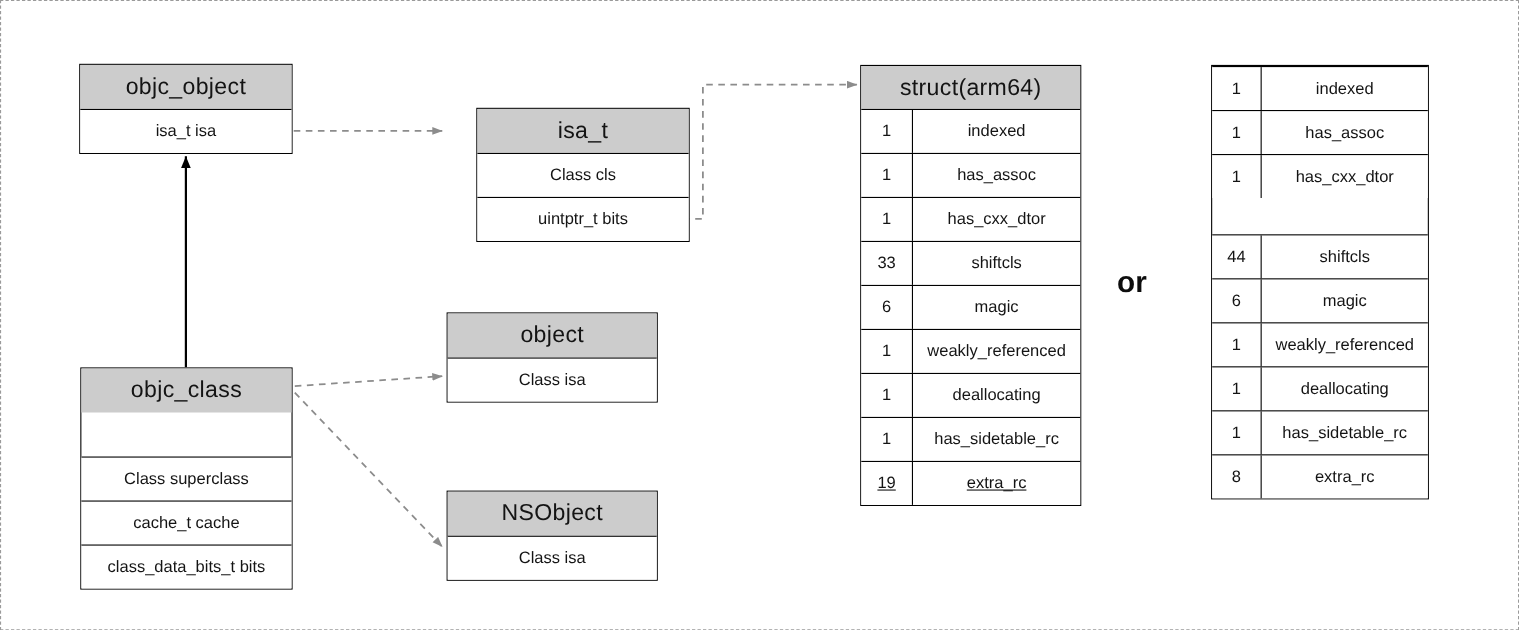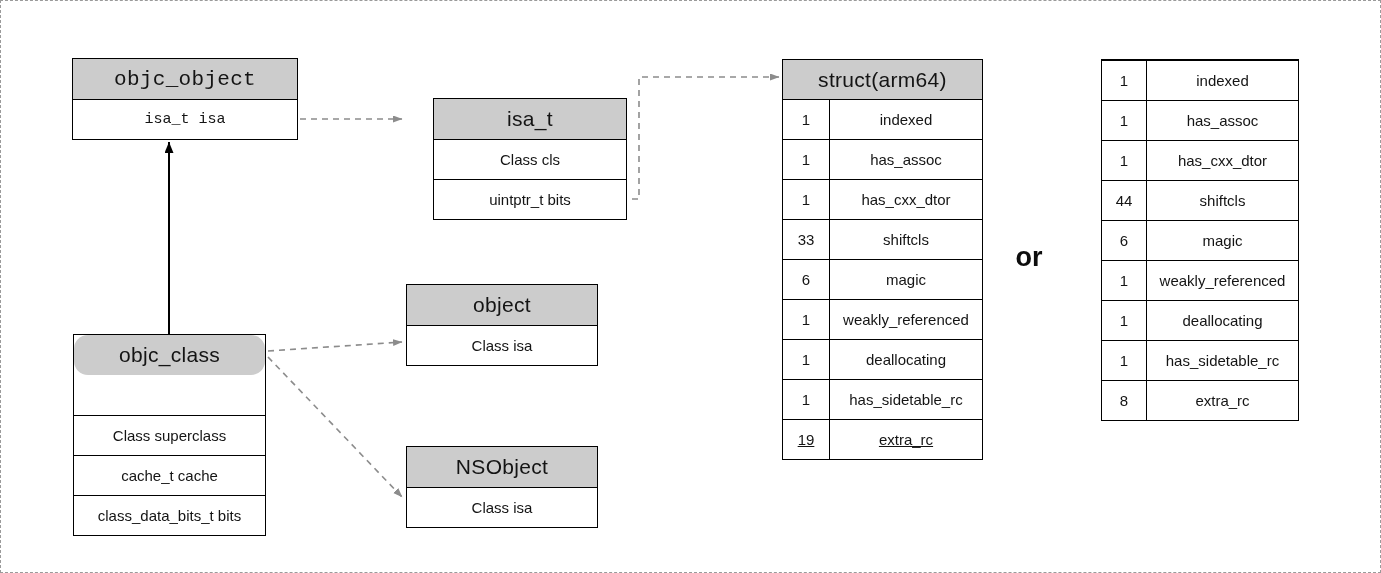--- a/index.html
+++ b/index.html
@@ -87,26 +87,26 @@
       </marker>
     </defs>
   <polyline points="168,333 168,141" fill="none" stroke="#000000" stroke-width="2" marker-end="url(#arrow-black)"></polyline>
       <polyline points="266,118 401,118" fill="none" stroke="#8c8c8c" stroke-width="1.6" stroke-dasharray="6 5" marker-end="url(#arrow-gray)"></polyline>
       <polyline points="598,198 638,198 638,76 778,76" fill="none" stroke="#8c8c8c" stroke-width="1.6" stroke-dasharray="6 5" marker-end="url(#arrow-gray)"></polyline>
       <polyline points="267,350 401,341" fill="none" stroke="#8c8c8c" stroke-width="1.6" stroke-dasharray="6 5" marker-end="url(#arrow-gray)"></polyline>
       <polyline points="267,356 401,496" fill="none" stroke="#8c8c8c" stroke-width="1.6" stroke-dasharray="6 5" marker-end="url(#arrow-gray)"></polyline>
     </svg>
 
   <div>
-      <div class="node" style="left: 71px; top: 57px; width: 226px; font-family: Liberation Mono, monospace;">
+      <div class="node" style="left: 71px; top: 57px; width: 194px;">
         <div class="node-header" style="height: 40px;">objc_object</div>
         <div class="node-row" style="height: 40px;">isa_t isa</div>
       </div>
       <div class="node" style="left: 72px; top: 333px; width: 193px;">
-        <div class="node-header" style="height: 40px; border-radius: 14px;">objc_class</div>
+        <div class="node-header" style="height: 40px;">objc_class</div>
         <div class="node-row" style="height: 40px; margin-top: 40px;">Class superclass</div>
         <div class="node-row" style="height: 40px;">cache_t cache</div>
         <div class="node-row" style="height: 40px;">class_data_bits_t bits</div>
       </div>
       <div class="node" style="left: 404px; top: 97px; width: 194px; margin-left: 28px;">
         <div class="node-header" style="height: 40px;">isa_t</div>
         <div class="node-row" style="height: 40px;">Class cls</div>
         <div class="node-row" style="height: 40px;">uintptr_t bits</div>
       </div>
       <div class="node" style="left: 405px; top: 283px; width: 192px;">
@@ -162,21 +162,21 @@
           <div class="label-cell">indexed</div>
         </div>
         <div class="node-row split" style="height: 40px;">
           <div class="bits-cell" style="width: 45px;">1</div>
           <div class="label-cell">has_assoc</div>
         </div>
         <div class="node-row split" style="height: 40px;">
           <div class="bits-cell" style="width: 45px;">1</div>
           <div class="label-cell">has_cxx_dtor</div>
         </div>
-        <div class="node-row split" style="height: 40px;">
+        <div class="node-row split" style="height: 40px; margin-top: 33px;">
           <div class="bits-cell" style="width: 45px;">44</div>
           <div class="label-cell">shiftcls</div>
         </div>
         <div class="node-row split" style="height: 40px;">
           <div class="bits-cell" style="width: 45px;">6</div>
           <div class="label-cell">magic</div>
         </div>
         <div class="node-row split" style="height: 40px;">
           <div class="bits-cell" style="width: 45px;">1</div>
           <div class="label-cell">weakly_referenced</div>

